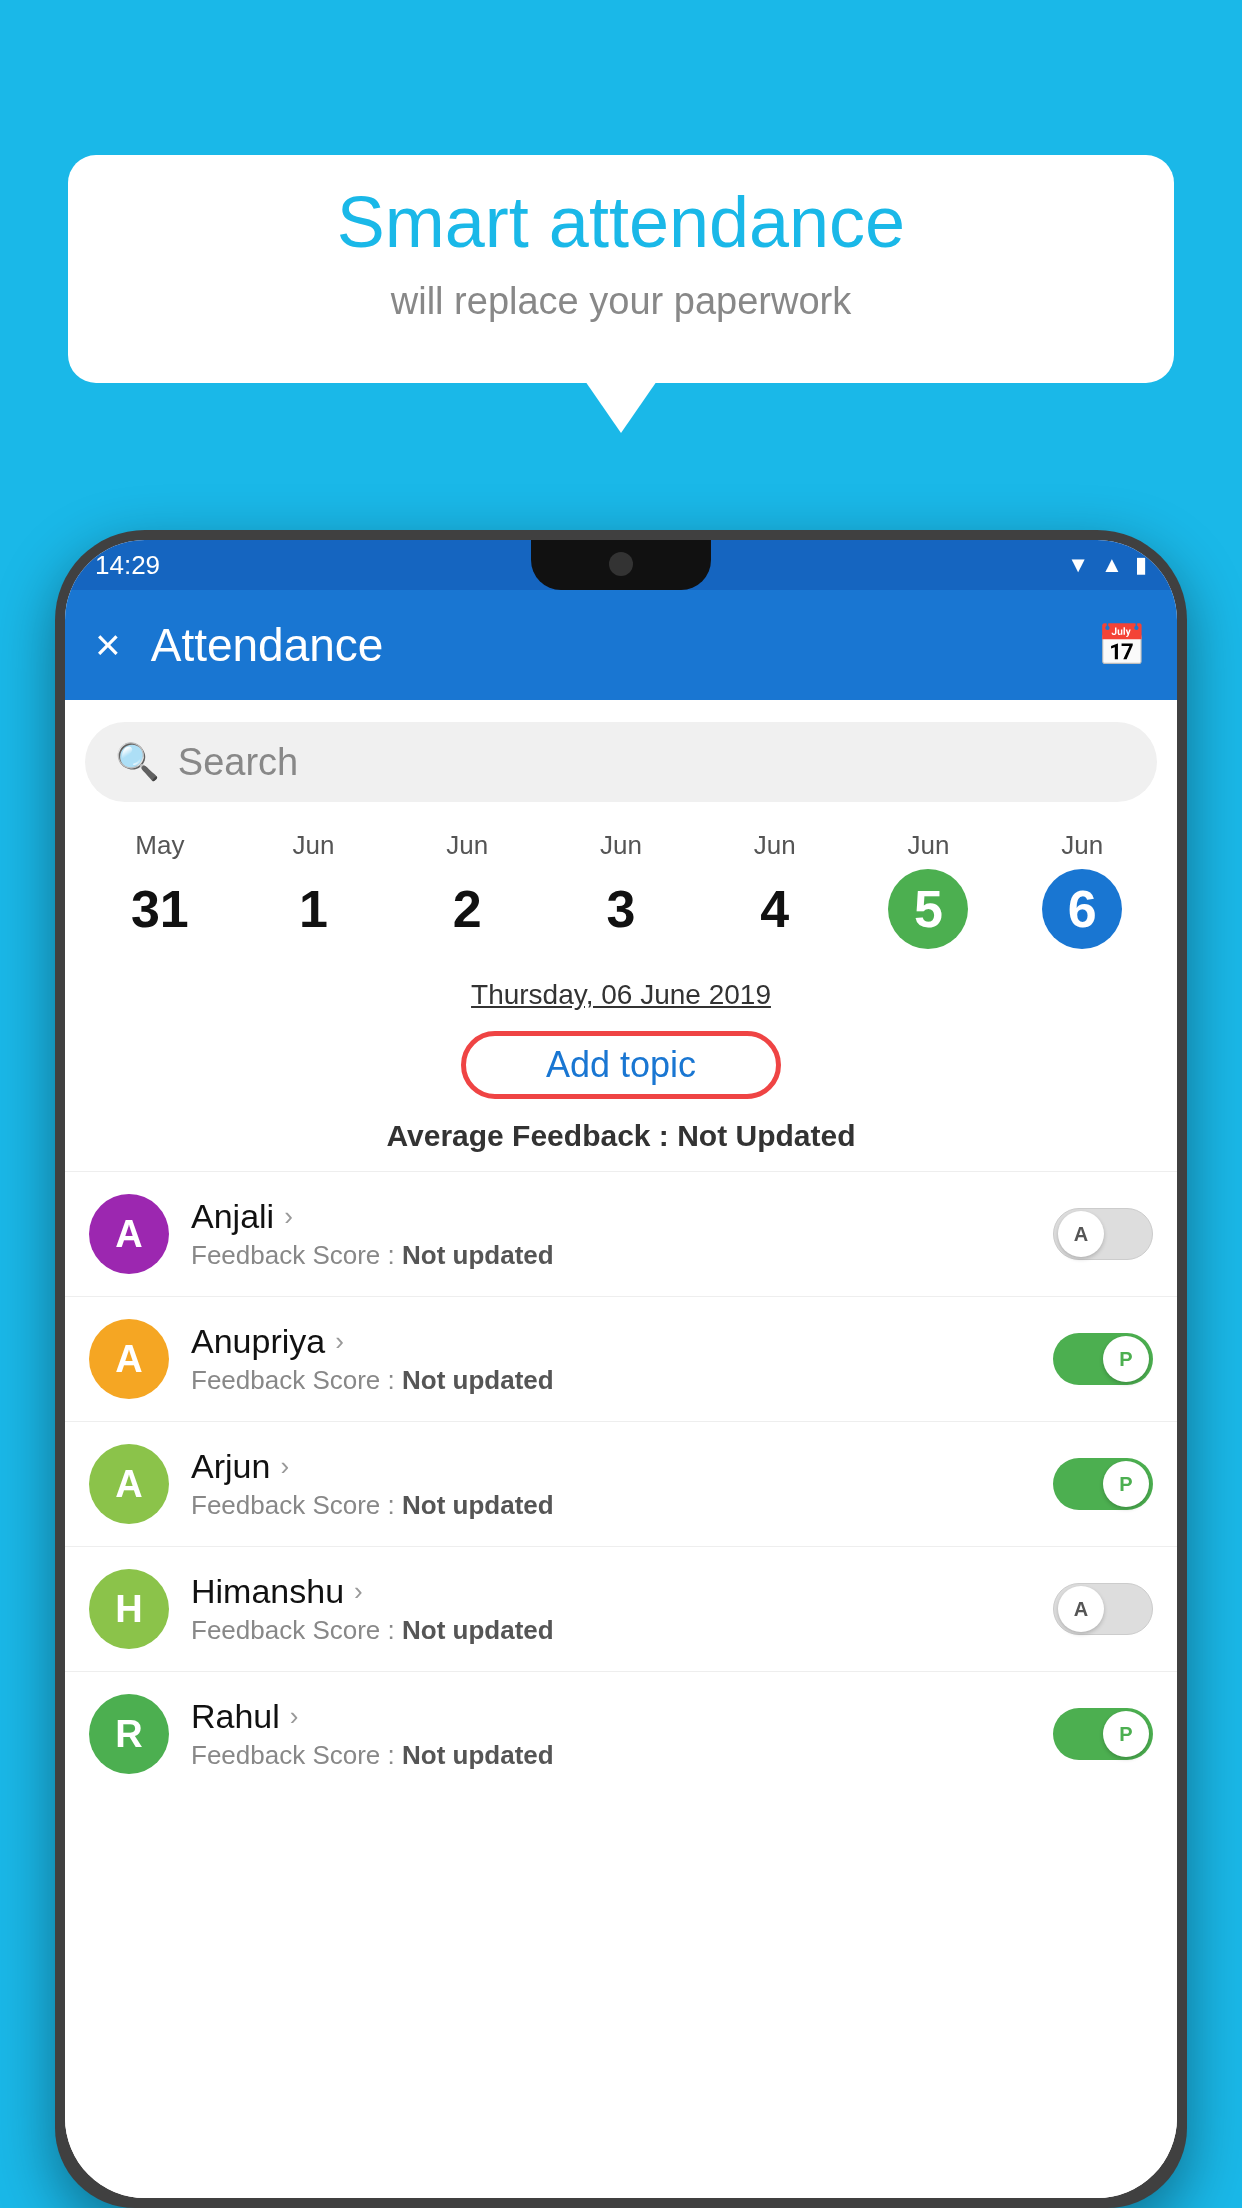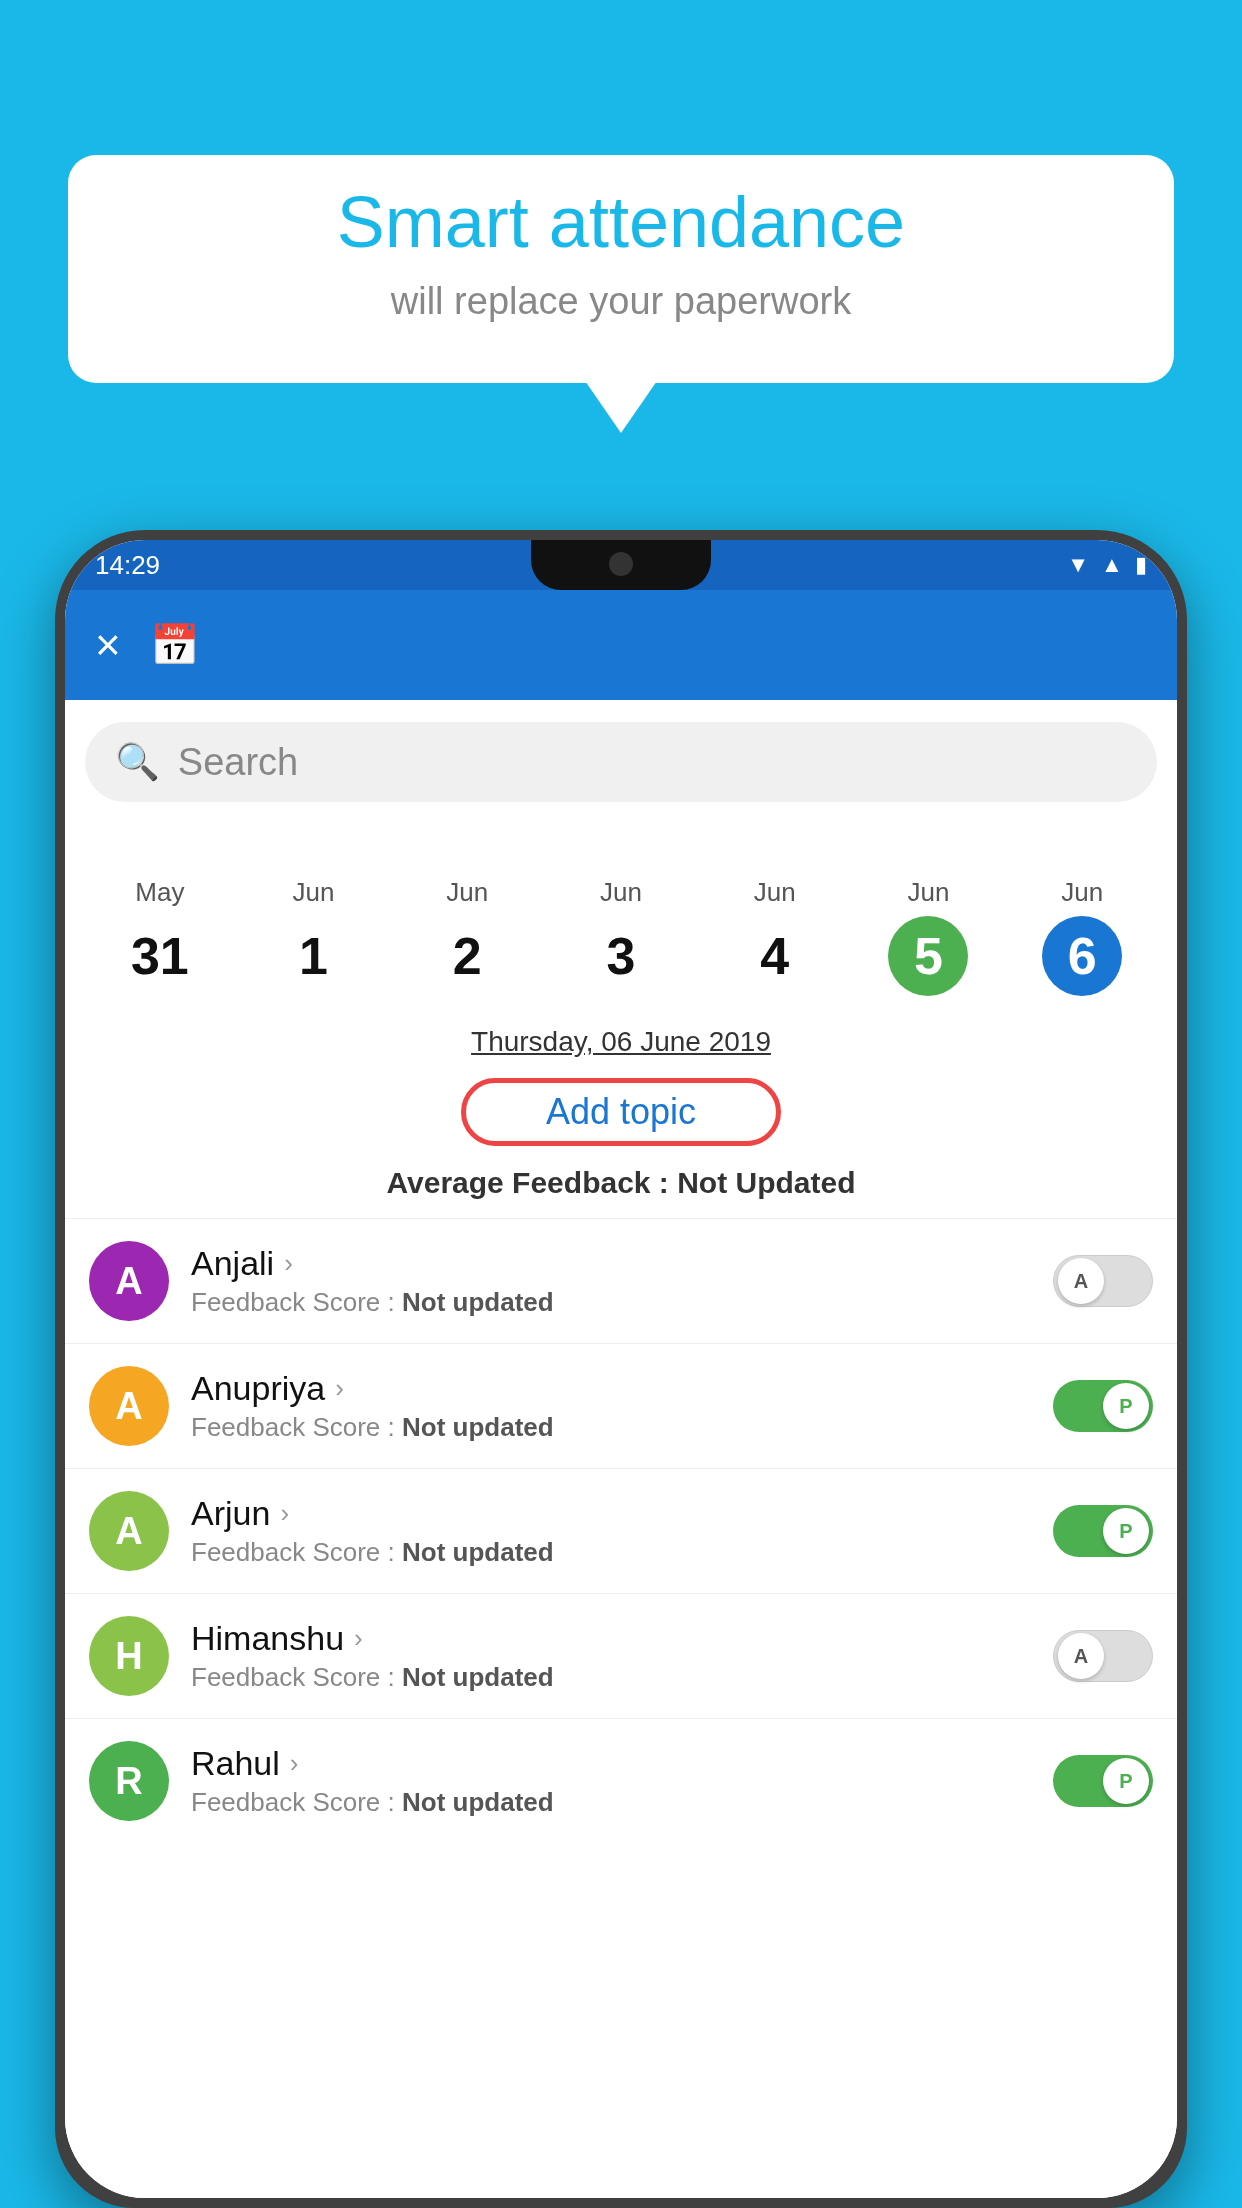--- a/index.html
+++ b/index.html
@@ -165,21 +165,20 @@
       font-size: 38px;
       color: #888;
     }
 
     
     .dates-row {
       display: flex;
       align-items: center;
       padding: 28px 20px 0;
       gap: 4px;
-      margin-top: 47px;
     }
     .date-col {
       flex: 1;
       text-align: center;
     }
     .date-month {
       font-size: 26px;
       color: #555;
       margin-bottom: 8px;
     }
@@ -353,20 +352,21 @@
         <span class="status-icon">▮</span>
       </div>
     </div>
 
     <div class="notch">
       <div class="notch-camera"></div>
     </div>
 
     <div class="app-bar">
       <span class="app-bar-close">×</span>
+      <span class="app-bar-title">Attendance</span>
       <span class="app-bar-calendar">📅</span>
     </div>
 
     <div class="phone-content">
 
       <div class="search-bar">
         <span class="search-icon">🔍</span>
         <span class="search-text">Search</span>
       </div>
 

